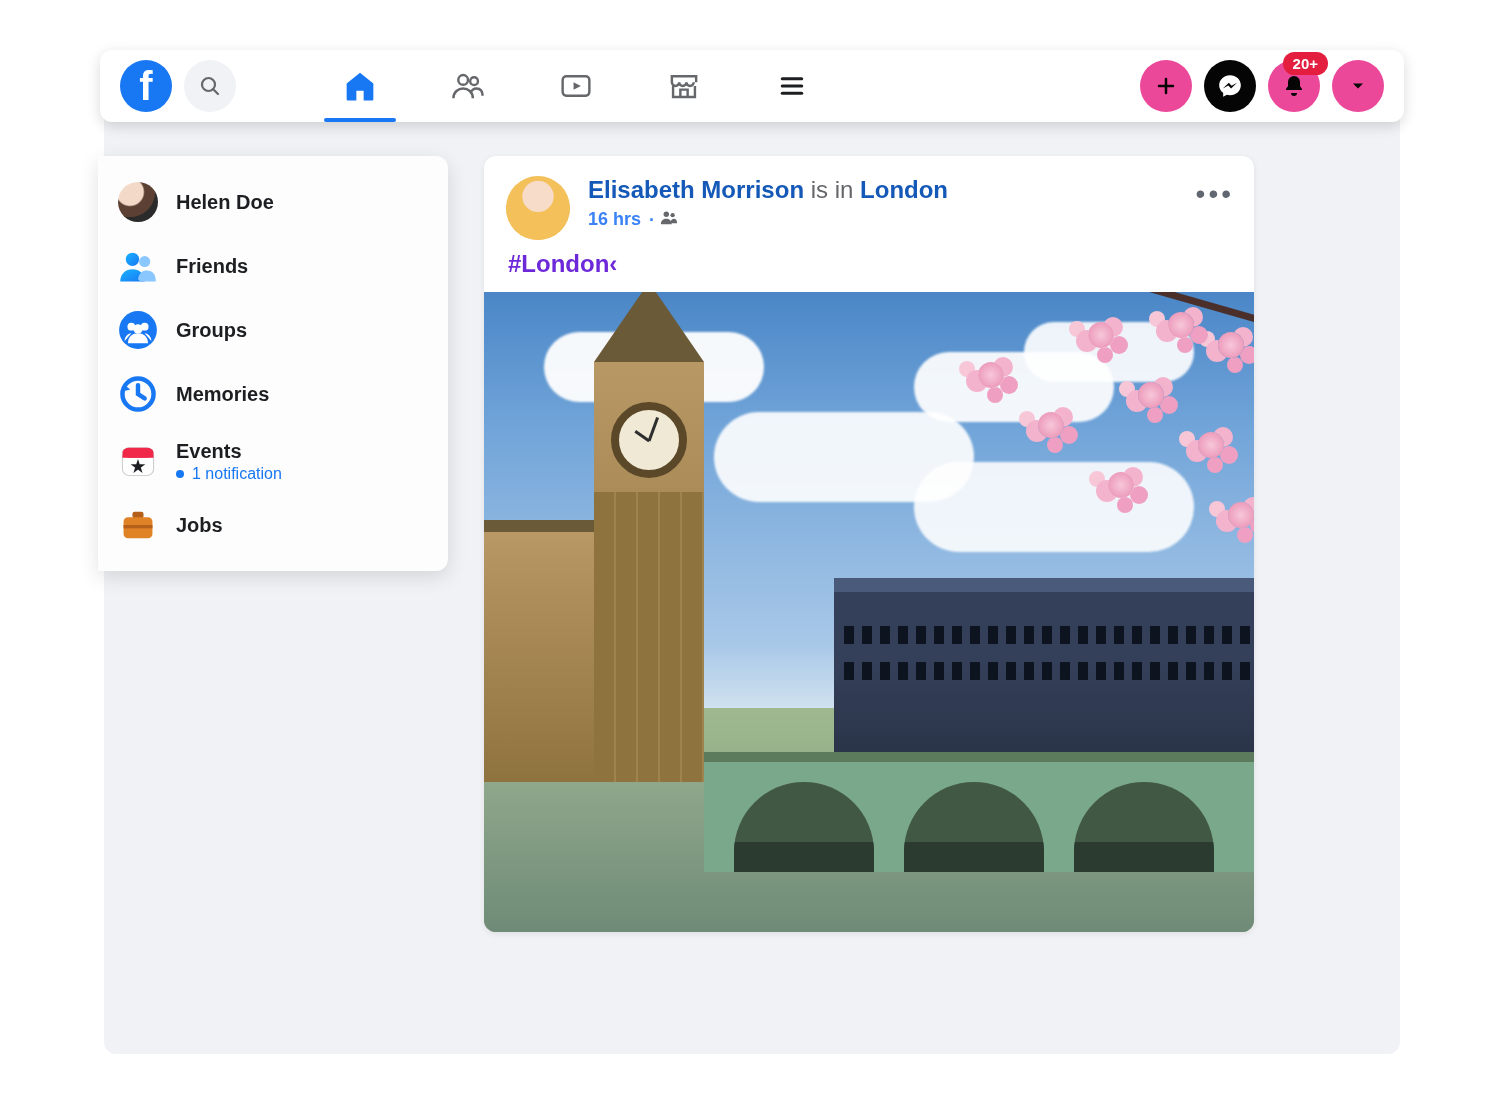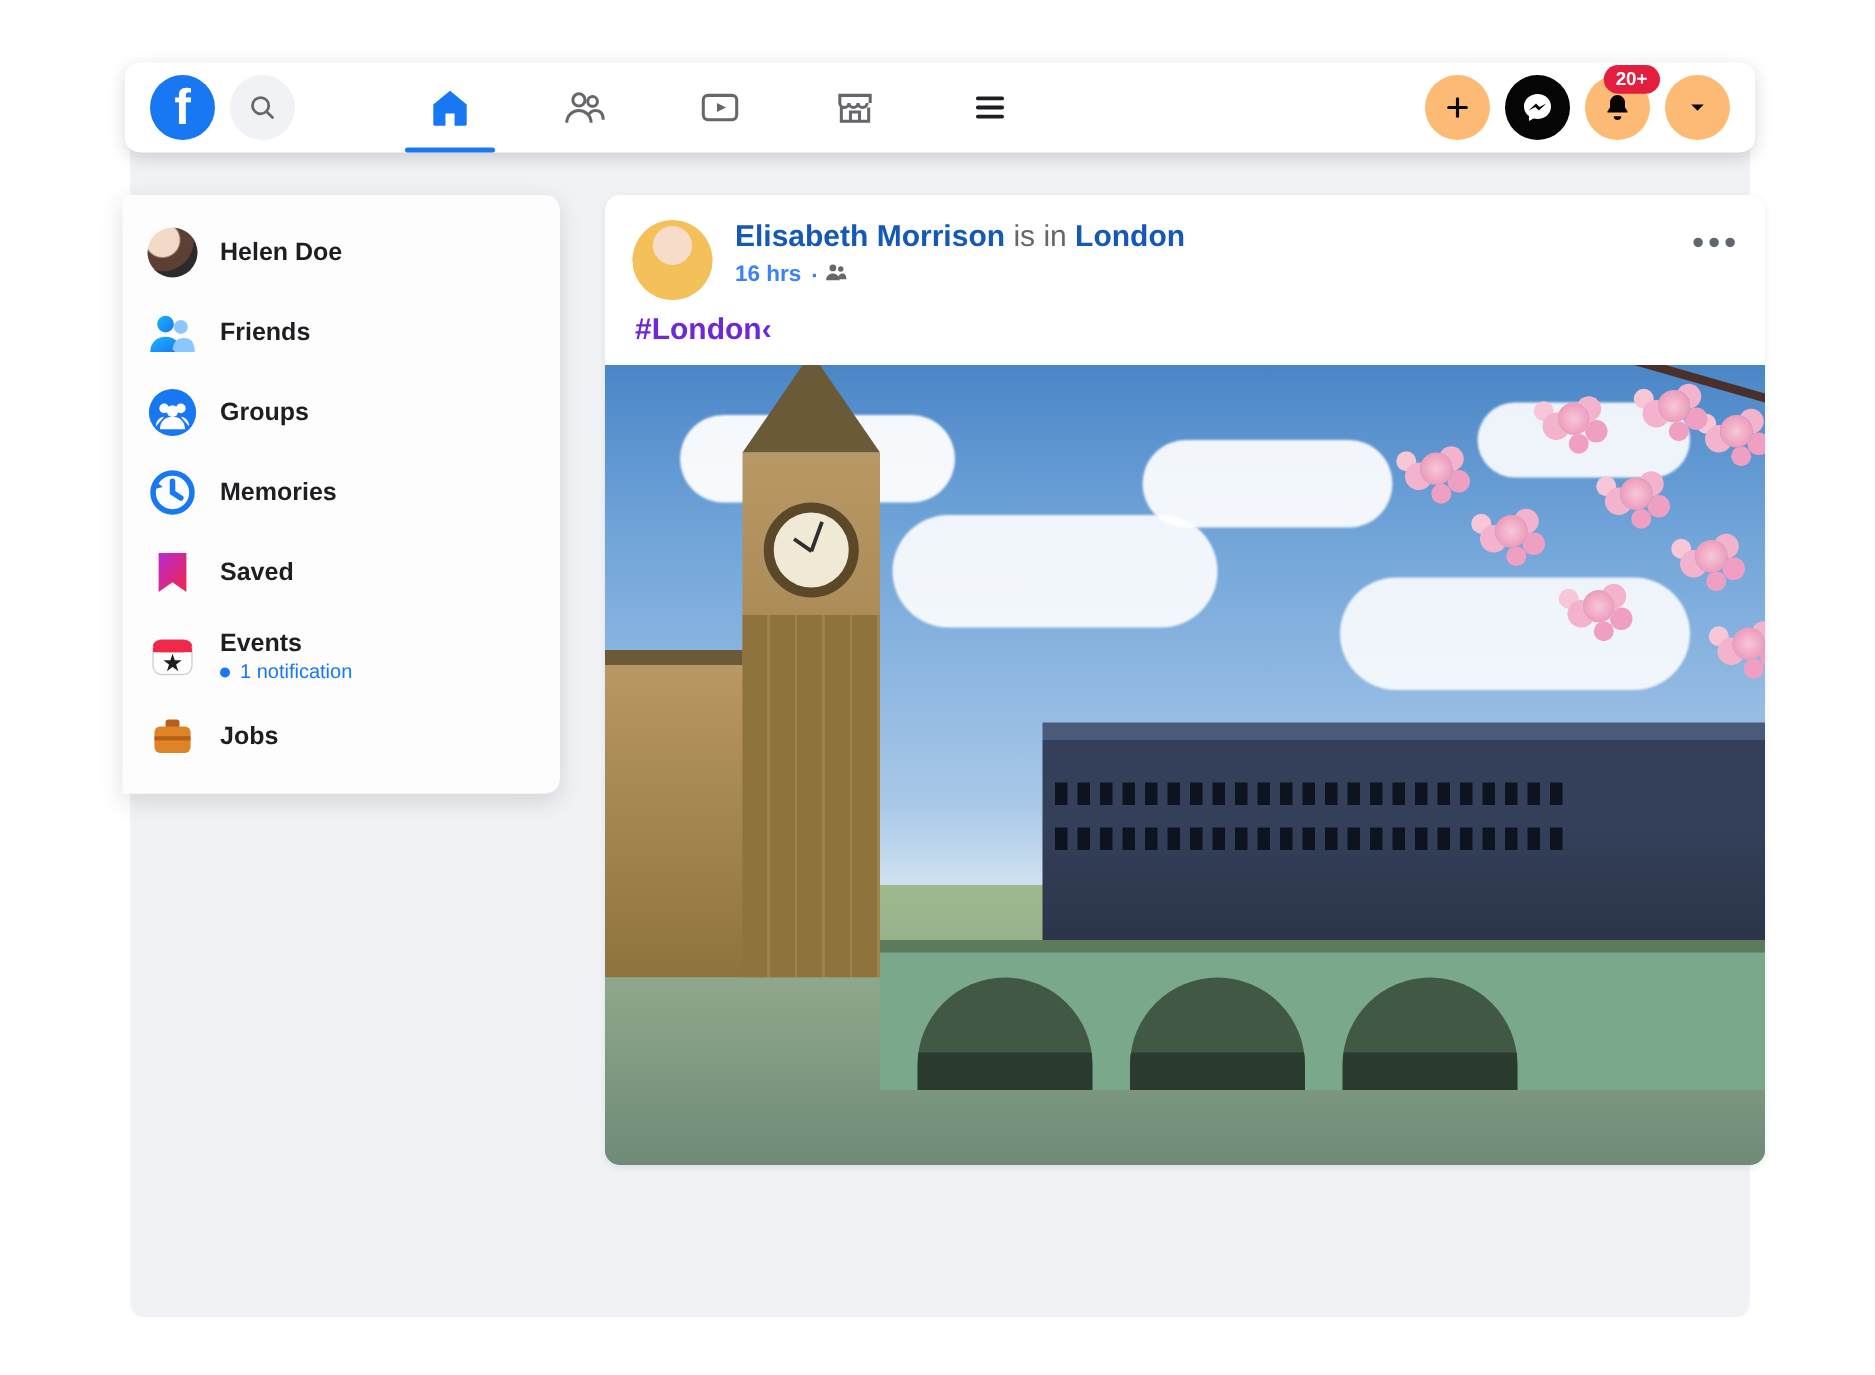--- a/index.html
+++ b/index.html
@@ -59,21 +59,21 @@
     display:flex;align-items:center;justify-content:center;
     position:relative;
     cursor:pointer;
   }
   .nav-center .tab.active::after{
     content:"";position:absolute;bottom:0;left:18px;right:18px;height:4px;background:#1877f2;border-radius:2px;
   }
   .nav-center svg { width:34px; height:34px; }
   .nav-right { display:flex; gap:12px; align-items:center; }
   .roundbtn {
-    width:52px;height:52px;border-radius:50%;background:#fdba74;
+    width:52px;height:52px;border-radius:50%;background:#ec4899;
     display:flex;align-items:center;justify-content:center;
     position:relative; cursor:pointer;
   }
   .badge {
     position:absolute; top:-8px; right:-8px;
     background:#e41e3f;color:#fff;border-radius:16px;
     font-size:15px;font-weight:700;padding:3px 10px;
   }
   
   .sidebar {
@@ -108,21 +108,21 @@
   .side-sub{font-size:16px;font-weight:500;color:#1877f2;display:flex;align-items:center;gap:8px;margin-top:2px;}
   .side-sub::before{content:"";width:8px;height:8px;border-radius:50%;background:#1877f2;display:inline-block;}
   .avatar{
     width:40px;height:40px;border-radius:50%;
     background: radial-gradient(circle at 30% 25%, #f3d9c8 0 32%, #5c4033 36% 60%, #2b2b2b 62% 100%);
     flex-shrink:0;
   }
   
   .feed {
     position:absolute;
-    top:102px; left:380px; width:928px;
+    top:102px; left:380px; width:770px;
     background:#fff; border-radius:12px;
     box-shadow:0 2px 6px rgba(0,0,0,.08);
     overflow:hidden;
     z-index:10;
   }
   .post-head{display:flex;align-items:flex-start;padding:20px 22px 6px 22px;gap:18px;position:relative;}
   .post-avatar{
     width:64px;height:64px;border-radius:50%;
     background: radial-gradient(circle at 50% 32%, #f6dcc9 0 28%, #f3c05a 30% 100%);
     position:relative;overflow:hidden;flex-shrink:0;
@@ -301,34 +301,20 @@
     </div>
     <div class="side-item">
       <div class="side-icon">
         <svg viewBox="0 0 36 36" width="40" height="40">
             <circle cx="18" cy="18" r="14" fill="none" stroke="#1877f2" stroke-width="4"></circle>
             <path d="M18 10v8l6 4" stroke="#1877f2" stroke-width="4" fill="none" stroke-linecap="round"></path>
             <path d="M6 10l-3 6 8-2z" fill="#1877f2"></path>
           </svg>
       </div>
       <div class="side-label">Memories</div>
-    </div>
-    <div class="side-item">
-      <div class="side-icon">
-        <svg viewBox="0 0 36 36" width="40" height="40">
-            <defs>
-              <linearGradient id="gs" x1="0" x2="1" y1="0" y2="1">
-                <stop offset="0" stop-color="#b829d6"></stop>
-                <stop offset="1" stop-color="#f02849"></stop>
-              </linearGradient>
-            </defs>
-            <path d="M8 4h20v28l-10-7-10 7z" fill="url(#gs)"></path>
-          </svg>
-      </div>
-      <div class="side-label">Saved</div>
     </div>
     <div class="side-item" style="align-items:flex-start;padding-top:14px;">
       <div class="side-icon">
         <svg viewBox="0 0 36 36" width="40" height="40">
             <rect x="4" y="7" width="28" height="25" rx="6" fill="#fff" stroke="#d0d0d0" stroke-width="1"></rect>
             <rect x="4" y="7" width="28" height="9" rx="6" fill="#f02849"></rect>
             <rect x="4" y="13" width="28" height="3" fill="#f02849"></rect>
             <text x="18" y="29" text-anchor="middle" font-size="15" font-weight="800" fill="#1c1e21">★</text>
           </svg>
       </div>

